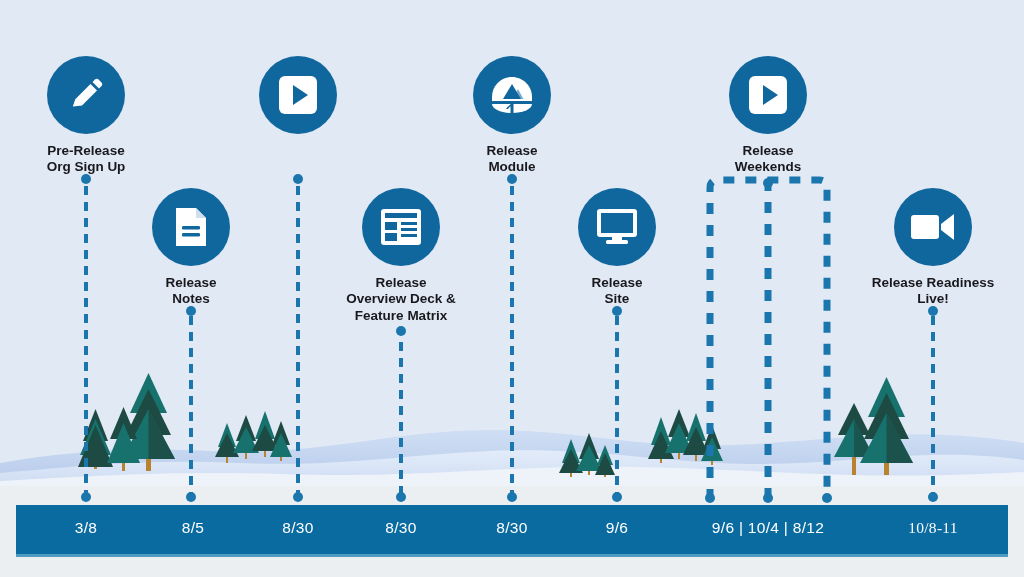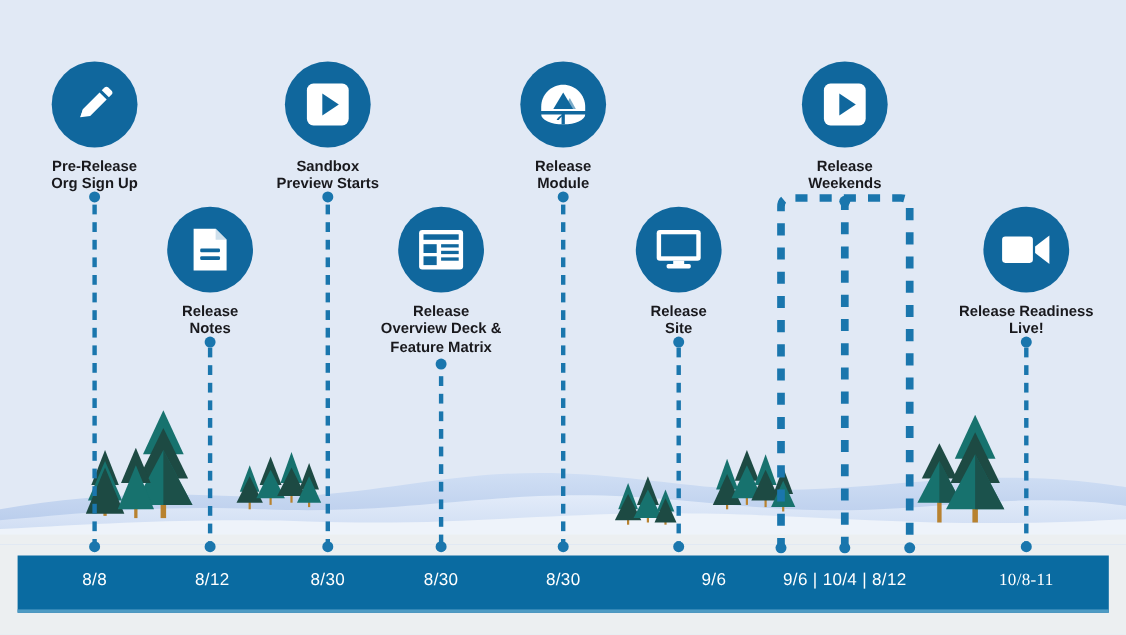--- a/index.html
+++ b/index.html
@@ -321,22 +321,20 @@
       </div>
       <div class="milestone" style="left: 298px; top: 56px;">
         <div class="circle" style="background: rgb(16, 103, 157);">
           <span>
             <svg width="42" height="42" viewBox="0 0 42 42">
               <rect x="2" y="2" width="38" height="38" rx="6" fill="#fff"></rect>
               <path d="M16 11 L31 21 L16 31 Z" fill="#10679d"></path>
             </svg>
           </span>
         </div>
-        <div class="m-label">Sandbox
-Preview Starts</div>
       </div>
       <div class="milestone" style="left: 401px; top: 188px;">
         <div class="circle" style="background: rgb(16, 103, 157);">
           <span>
             <svg width="42" height="38" viewBox="0 0 42 38">
               <rect x="1" y="1" width="40" height="36" rx="3" fill="#fff"></rect>
               <rect x="5" y="5" width="32" height="5" fill="#10679d"></rect>
               <rect x="5" y="14" width="12" height="8" fill="#10679d"></rect>
               <rect x="5" y="25" width="12" height="8" fill="#10679d"></rect>
               <rect x="21" y="14" width="16" height="3" fill="#10679d"></rect>
@@ -399,23 +397,23 @@
               <path d="M31 13 L44 3 L44 29 L31 19 Z" fill="#fff"></path>
             </svg>
           </span>
         </div>
         <div class="m-label">Release Readiness
 Live!</div>
       </div>
     </div>
 
   <div class="date-bar" id="date-bar" style="left: 16px; top: 505px; width: 992px; height: 52px;">
-      <div class="date-label" style="left: 70px;">8/8</div>
-      <div class="date-label" style="left: 177px;">8/12</div>
+      <div class="date-label" style="left: 70px;">3/8</div>
+      <div class="date-label" style="left: 177px;">8/5</div>
       <div class="date-label" style="left: 282px;">8/30</div>
       <div class="date-label" style="left: 385px;">8/30</div>
       <div class="date-label" style="left: 496px;">8/30</div>
-      <div class="date-label" style="left: 601px; margin-left: 32px;">9/6</div>
+      <div class="date-label" style="left: 601px;">9/6</div>
       <div class="date-label" style="left: 752px;">9/6 | 10/4 | 8/12</div>
       <div class="date-label" style="left: 917px; font-family: Liberation Serif, serif;">10/8-11</div>
     </div>
 
 </div>
 
 </body></html>

